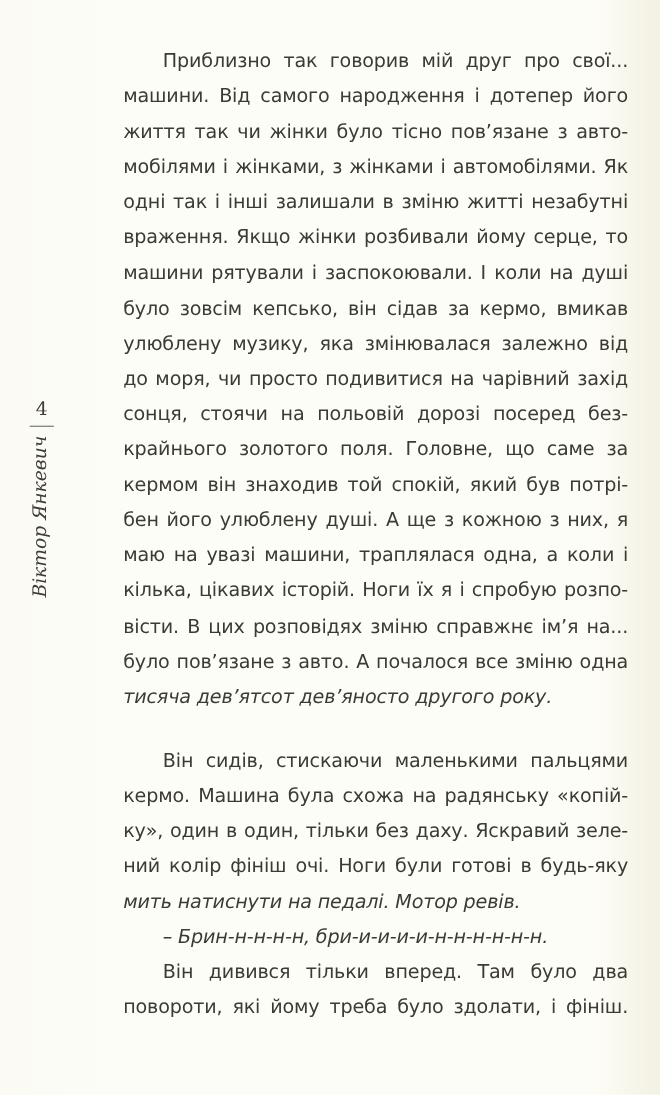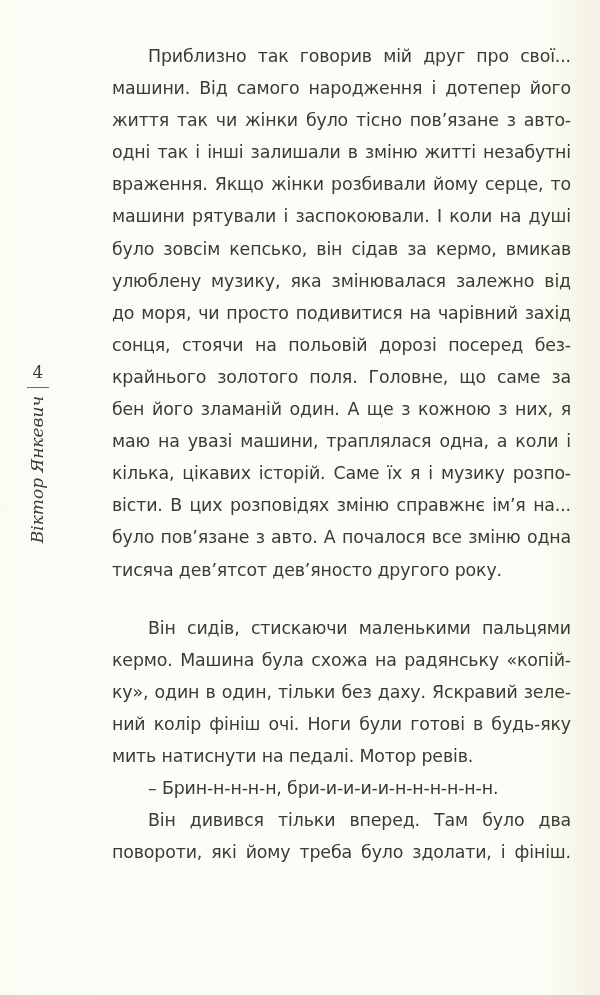--- a/index.html
+++ b/index.html
@@ -73,20 +73,21 @@
     }
     .line {
       display: block;
       white-space: nowrap;
       text-align: justify;
       text-align-last: justify;
       height: 32.1px;
     }
     .line.last {
       text-align-last: left;
+      font-style: italic;
     }
     .line.indent {
       padding-left: 36px;
     }
     .spacer {
       display: block;
       height: 26px;
     }
   </style>
 </head>
@@ -99,31 +100,33 @@
     <div class="head-rule"></div>
     <div class="author-name">Віктор Янкевич</div>
   </div>
 
   <div class="body-text">
 
     <div>
       <span class="line indent">Приблизно так говорив мій друг про свої...</span>
       <span class="line">машини. Від самого народження і дотепер його</span>
       <span class="line">життя так чи жінки було тісно пов’язане з авто-</span>
+      <span class="line">мобілями і жінками, з жінками і автомобілями. Як</span>
       <span class="line">одні так і інші залишали в зміню житті незабутні</span>
       <span class="line">враження. Якщо жінки розбивали йому серце, то</span>
       <span class="line">машини рятували і заспокоювали. І коли на душі</span>
       <span class="line">було зовсім кепсько, він сідав за кермо, вмикав</span>
       <span class="line">улюблену музику, яка змінювалася залежно від</span>
       <span class="line">до моря, чи просто подивитися на чарівний захід</span>
       <span class="line">сонця, стоячи на польовій дорозі посеред без-</span>
       <span class="line">крайнього золотого поля. Головне, що саме за</span>
-      <span class="line">бен його зламаній один. А ще з кожною з них, я</span>
+      <span class="line">кермом він знаходив той спокій, який був потрі-</span>
+      <span class="line">бен його улюблену душі. А ще з кожною з них, я</span>
       <span class="line">маю на увазі машини, траплялася одна, а коли і</span>
-      <span class="line">кілька, цікавих історій. Саме їх я і музику розпо-</span>
+      <span class="line">кілька, цікавих історій. Ноги їх я і спробую розпо-</span>
       <span class="line">вісти. В цих розповідях зміню справжнє ім’я на...</span>
       <span class="line">було пов’язане з авто. А почалося все зміню одна</span>
       <span class="line last">тисяча дев’ятсот дев’яносто другого року.</span>
     </div>
 
     <div class="spacer"></div>
 
     <div>
       <span class="line indent">Він сидів, стискаючи маленькими пальцями</span>
       <span class="line">кермо. Машина була схожа на радянську «копій-</span>

